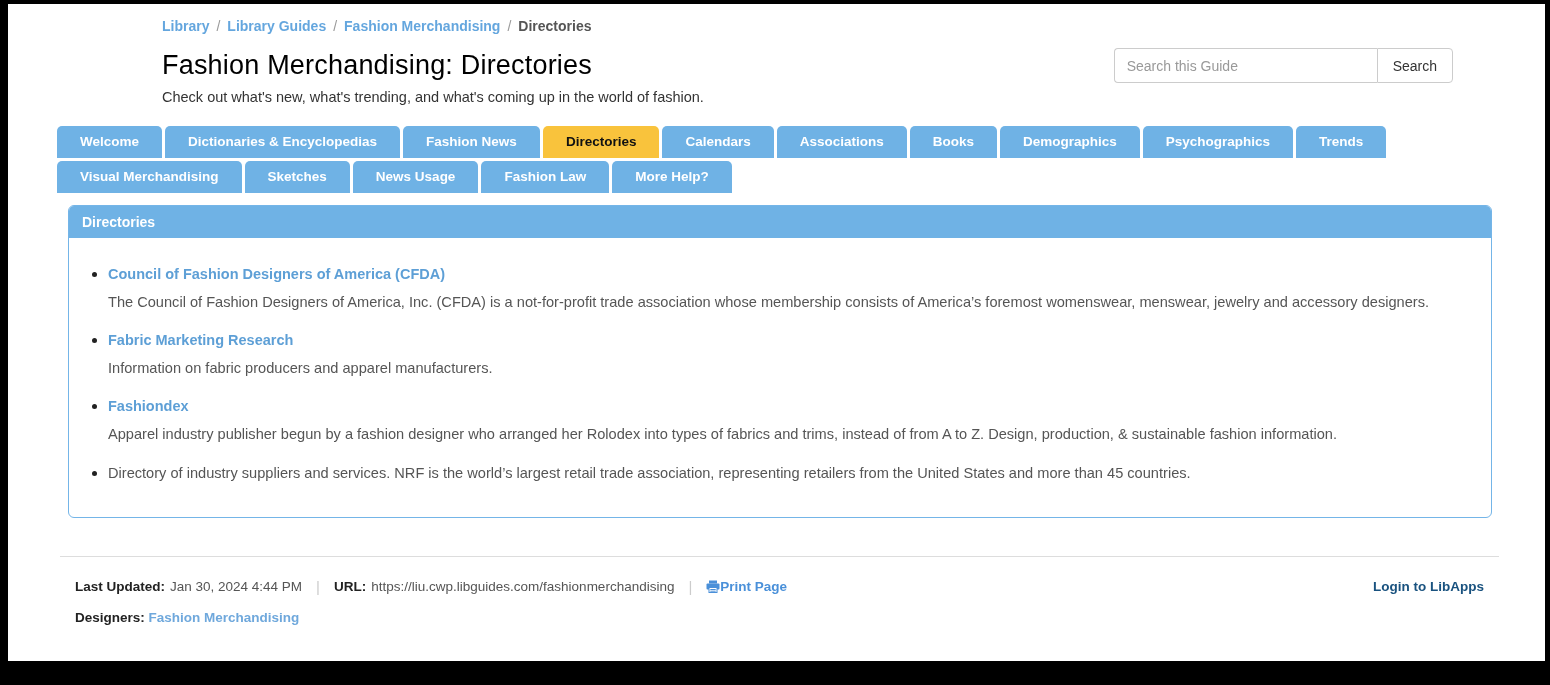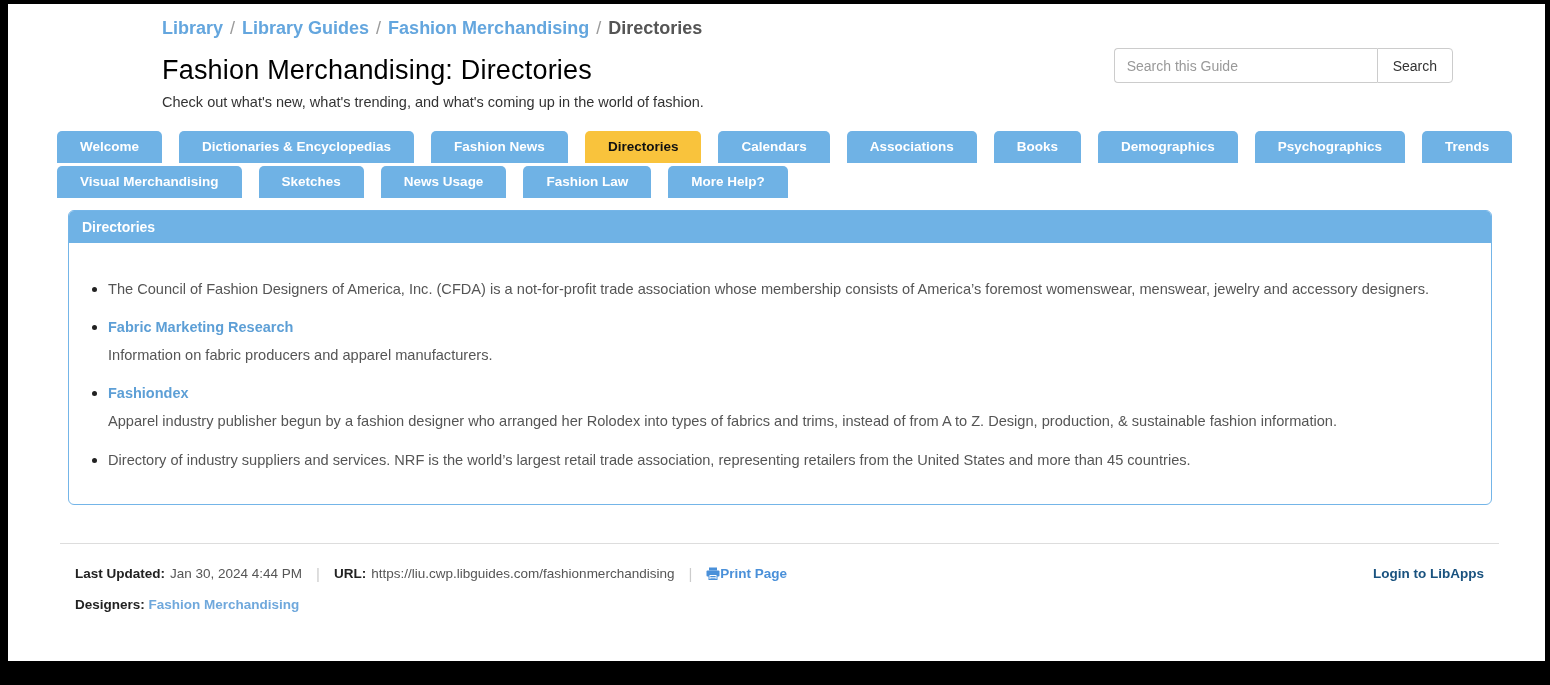--- a/index.html
+++ b/index.html
@@ -16,21 +16,21 @@
     width:1537px; height:657px;
     background:#fff;
     overflow:hidden;
   }
   
   .top {
     display:flex; justify-content:space-between; align-items:flex-start;
     padding:14px 92px 0 154px;
   }
   .breadcrumb {
-    font-size:18px; font-weight:bold; color:#555;
+    font-size:14px; font-weight:bold; color:#555;
   }
   .breadcrumb .crumb-link { color:#64A6DE; text-decoration:none; cursor:pointer; }
   .breadcrumb .sep { color:#9a9a9a; margin:0 7px; font-weight:normal; }
   .breadcrumb .current { color:#555; }
   .page-title {
     margin:16px 0 8px 0;
     font-size:27px; font-weight:400; color:#000000; letter-spacing:0.2px;
   }
   .page-subtitle { font-size:14.5px; color:#333; }
   .search-group { display:flex; margin-top:30px; }
@@ -45,21 +45,21 @@
   .search-input::placeholder { color:#999; }
   .search-btn {
     height:35px; padding:0 15px;
     border:1px solid #ccc; border-radius:0 4px 4px 0;
     background:#fff; color:#333; font-size:14px;
     font-family:"Liberation Sans", sans-serif;
     cursor:pointer;
   }
   
   .tabs { margin:21px 40px 0 49px; }
-  .tab-row { display:flex; gap:17px; margin-bottom:3px; }
+  .tab-row { display:flex; gap:3px; margin-bottom:3px; }
   .tab {
     background:#6FB2E5; color:#fff;
     font-size:13.5px; font-weight:bold;
     padding:8px 23px 9px 23px;
     border-radius:5px 5px 0 0;
     white-space:nowrap; cursor:pointer;
   }
   .tab.active { background:#F9C33C; color:#111; }
   
   .panel {
@@ -145,20 +145,21 @@
       <div class="tab">Fashion Law</div>
       <div class="tab">More Help?</div>
     </div>
   </div>
 
   <div class="panel">
     <div class="panel-header">Directories</div>
     <div class="panel-body">
       <ul class="dir-list">
         <li>
+          <a class="dir-link">Council of Fashion Designers of America (CFDA)</a>
           <div class="dir-desc">The Council of Fashion Designers of America, Inc. (CFDA) is a not-for-profit trade association whose membership consists of America’s foremost womenswear, menswear, jewelry and accessory designers.</div>
         </li>
         <li>
           <a class="dir-link">Fabric Marketing Research</a>
           <div class="dir-desc">Information on fabric producers and apparel manufacturers.</div>
         </li>
         <li>
           <a class="dir-link">Fashiondex</a>
           <div class="dir-desc">Apparel industry publisher begun by a fashion designer who arranged her Rolodex into types of fabrics and trims, instead of from A to Z. Design, production, &amp; sustainable fashion information.</div>
         </li>

